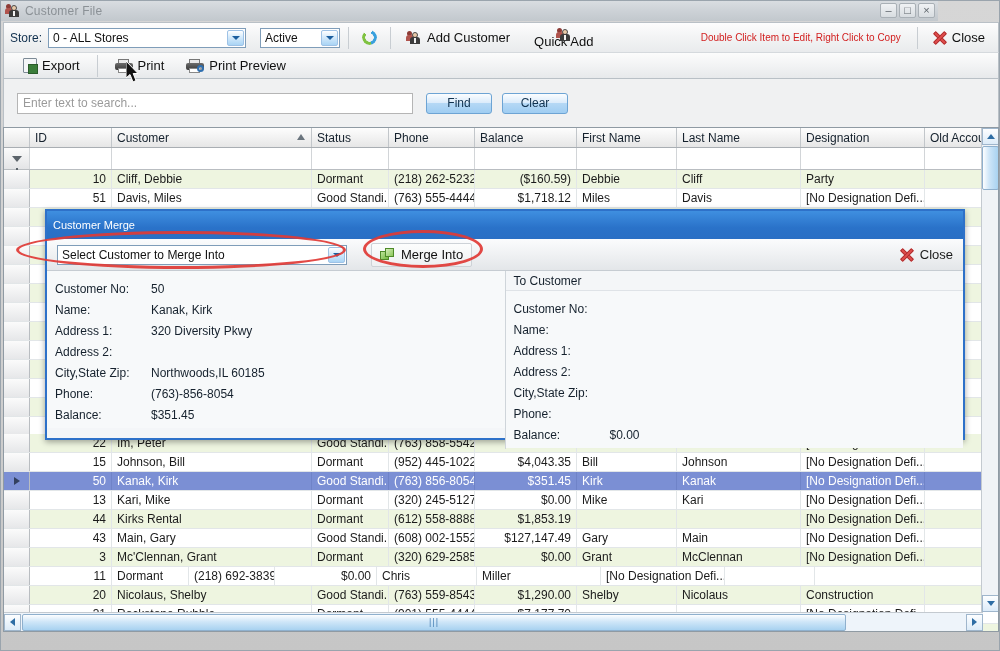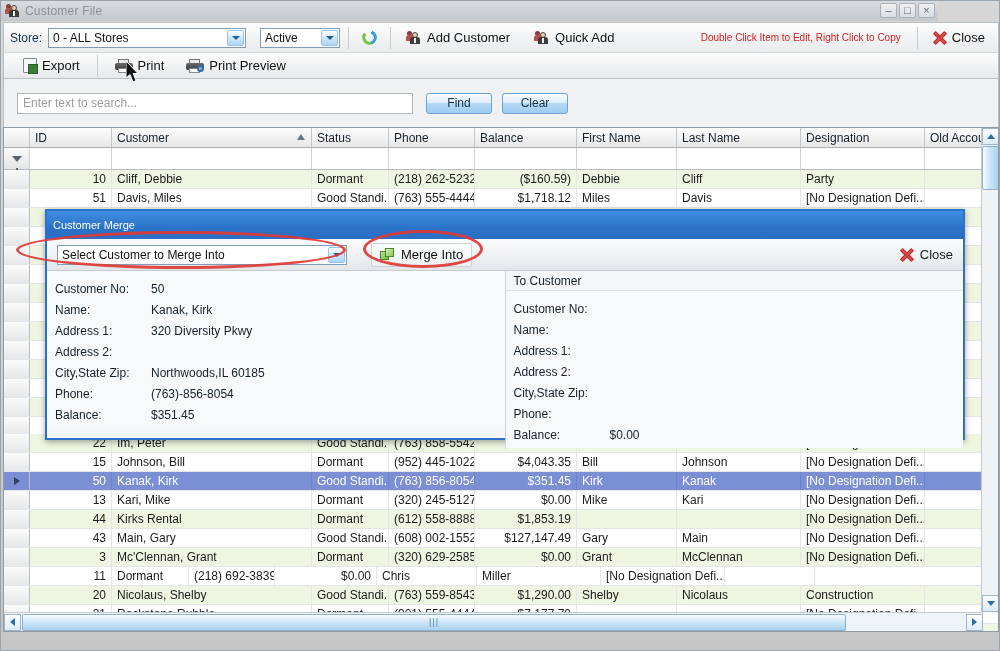--- a/index.html
+++ b/index.html
@@ -390,21 +390,21 @@
     <div class="tb-btn">
       <span class="people-icon" style="width:16px;height:16px;">
         <span class="head-back"></span>
           <span class="body-back"></span>
         <span class="head-front"></span>
           <span class="body-front"></span>
           <span class="tie"></span>
       </span>
       <span>Add Customer</span>
     </div>
-    <div class="tb-btn" style="margin-left:10px;">
+    <div class="tb-btn" style="margin-left:10px;flex-direction:column;">
       <span class="people-icon" style="width:16px;height:16px;">
         <span class="head-back"></span>
           <span class="body-back"></span>
         <span class="head-front"></span>
           <span class="body-front"></span>
           <span class="tie"></span>
       </span>
       <span>Quick Add</span>
     </div>
     <span id="hint-text">Double Click Item to Edit, Right Click to Copy</span>

